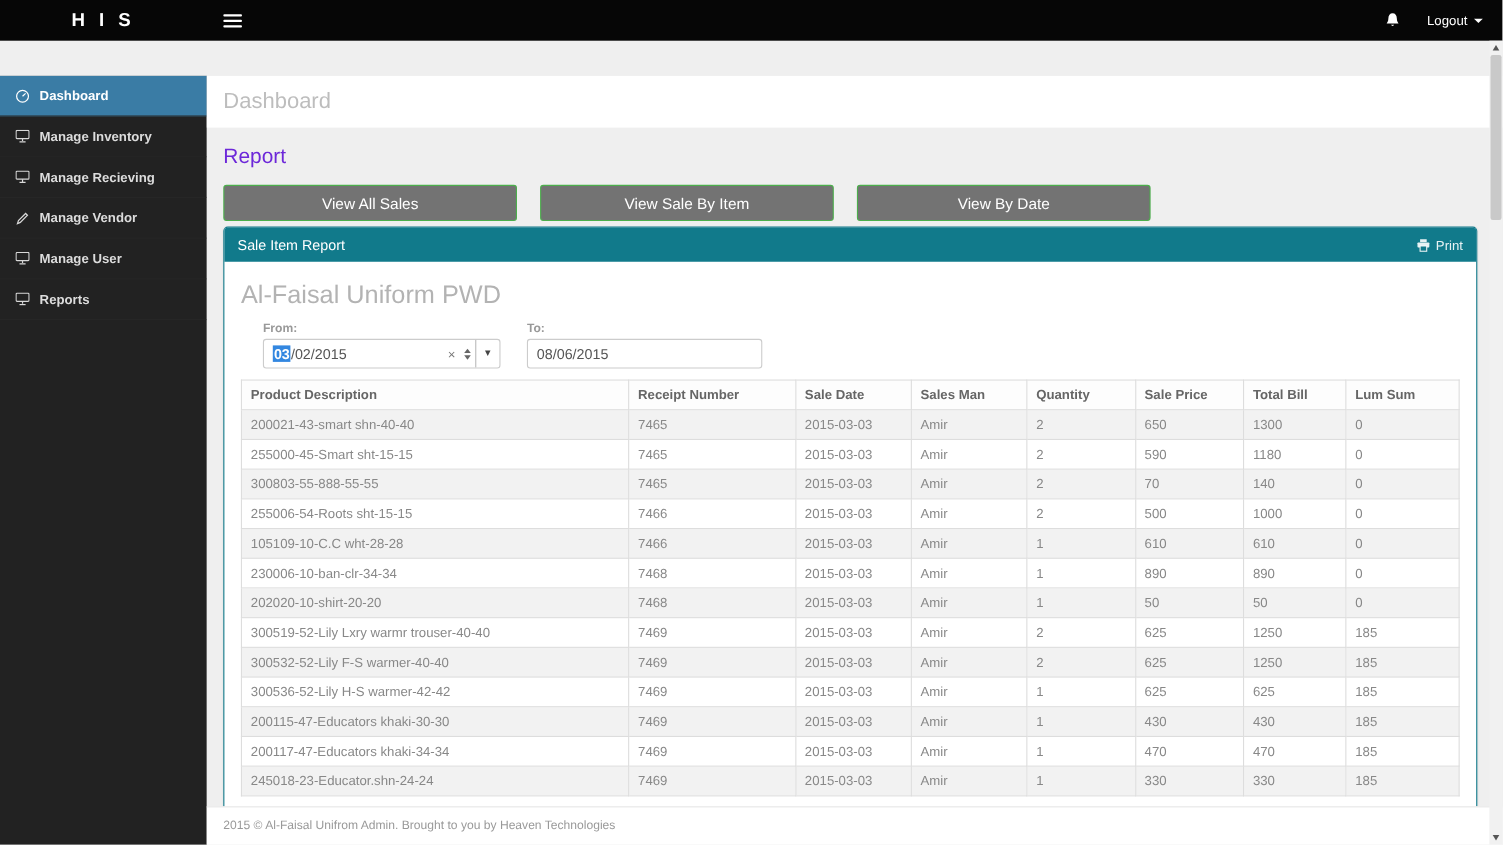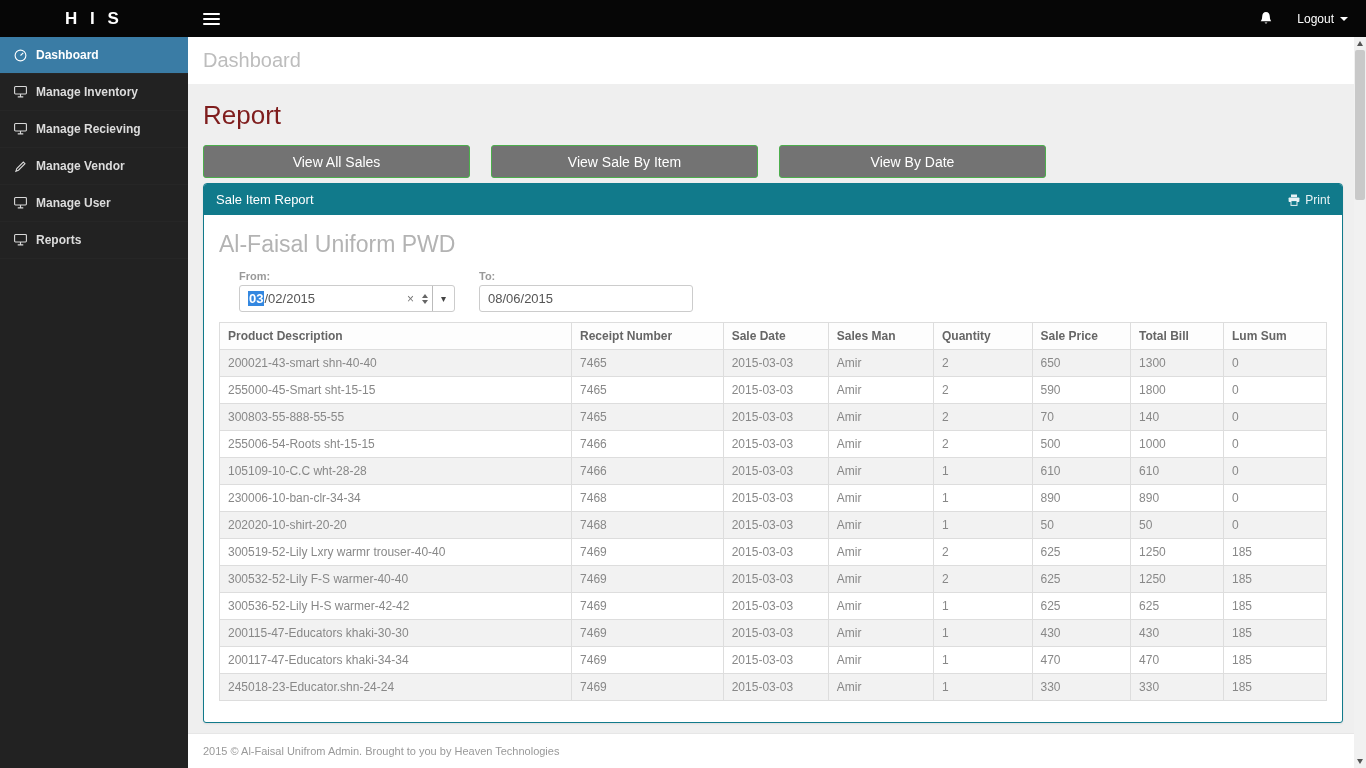--- a/index.html
+++ b/index.html
@@ -1,18 +1,18 @@
 <!DOCTYPE html>
 <html><head>
 <meta charset="utf-8">
 <style>
   * { margin:0; padding:0; box-sizing:border-box; }
   html,body { width:1366px; height:768px; overflow:hidden;
     font-family:"Liberation Sans","DejaVu Sans",sans-serif; background:#efefef; }
-  .app { position:relative; width:1366px; height:768px; display:flex; flex-direction:column; }
+  .app { position:relative; width:1366px; height:768px; display:flex; flex-direction:column;gap:32px; }
 
   
   .topbar { height:37px; background:#060606; display:flex; align-items:stretch; flex:0 0 37px; }
   .brand { width:188px; color:#fff; font-size:17px; font-weight:bold; letter-spacing:4px;
     display:flex; align-items:center; justify-content:center; cursor:pointer; }
   .hamburger { width:46px; background:transparent; border:0; display:flex; flex-direction:column;
     justify-content:center; align-items:center; gap:3px; cursor:pointer; }
   .hamburger i { display:block; width:17px; height:2px; background:#fff; border-radius:1px; }
   .topbar-spacer { flex:1; }
   .bell-btn { width:42px; display:flex; align-items:center; justify-content:center; cursor:pointer; }
@@ -30,21 +30,21 @@
   .sidebar li.active { background:#3a7ca5; color:#fff; }
   .sidebar li svg { flex:0 0 auto; color:#d8d8d8; }
   .sidebar li.active svg { color:#fff; }
 
   .main { flex:1; display:flex; flex-direction:column; min-width:0; background:#efefef; }
   .content-header { background:#fff; height:47px; display:flex; align-items:center;
     padding-left:15px; flex:0 0 47px; }
   .content-header h1 { font-size:20px; font-weight:400; color:#bdbdbd; }
 
   .content { flex:1; padding:10px 23px 0 15px; min-height:0; }
-  .report-title { font-size:26px; font-weight:400; color:#7f1d1d; margin:6px 0 14px 0; }
+  .report-title { font-size:19px; font-weight:400; color:#6d28d9; margin:6px 0 14px 0; }
 
   .btn-row { display:flex; gap:21px; margin-bottom:5px; }
   .btn-green { width:267px; height:33px; background:#737373; color:#fff; border:1px solid #4cae4c;
     border-radius:3px; font-size:14px; font-family:inherit; cursor:pointer; }
 
   
   .panel { background:#fff; border:1px solid #117a8b; border-radius:4px 4px 3px 3px;
     box-shadow:0 1px 2px rgba(0,0,0,.08); }
   .panel-heading { background:#117a8b; color:#fff; height:31px; display:flex; align-items:center;
     justify-content:space-between; padding:0 12px; border-radius:3px 3px 0 0; font-size:13px; }
@@ -251,21 +251,21 @@
                     <td>1300</td>
                     <td>0</td>
                   </tr>
                   <tr>
                     <td>255000-45-Smart sht-15-15</td>
                     <td>7465</td>
                     <td>2015-03-03</td>
                     <td>Amir</td>
                     <td>2</td>
                     <td>590</td>
-                    <td>1800</td>
+                    <td>1180</td>
                     <td>0</td>
                   </tr>
                   <tr>
                     <td>300803-55-888-55-55</td>
                     <td>7465</td>
                     <td>2015-03-03</td>
                     <td>Amir</td>
                     <td>2</td>
                     <td>70</td>
                     <td>140</td>

